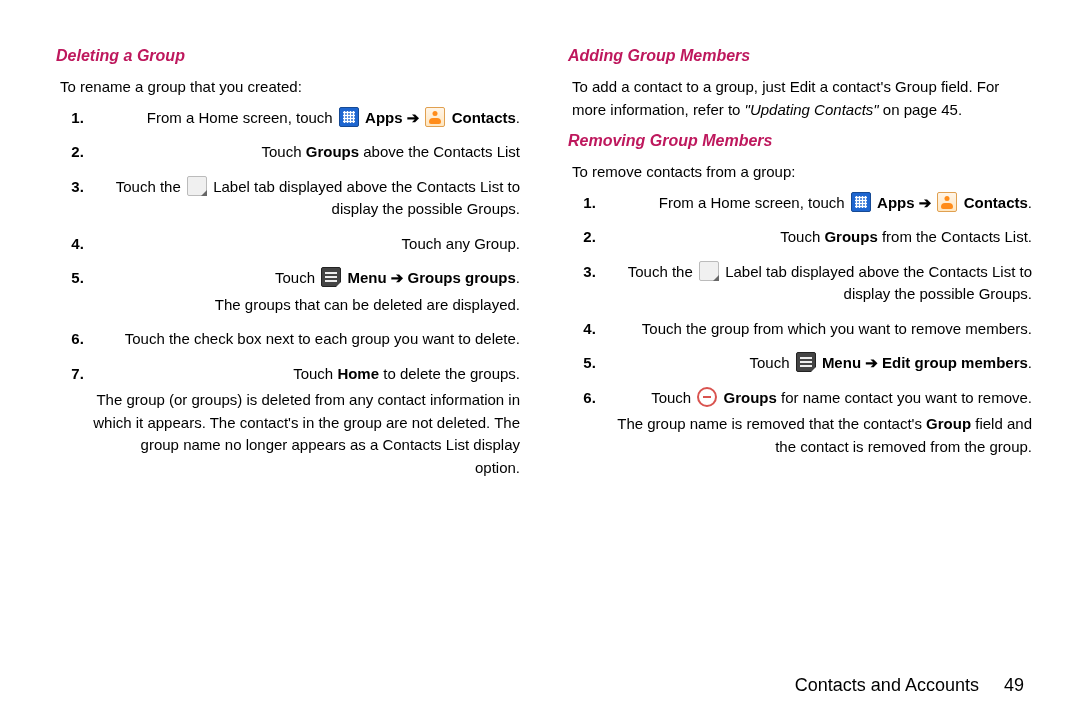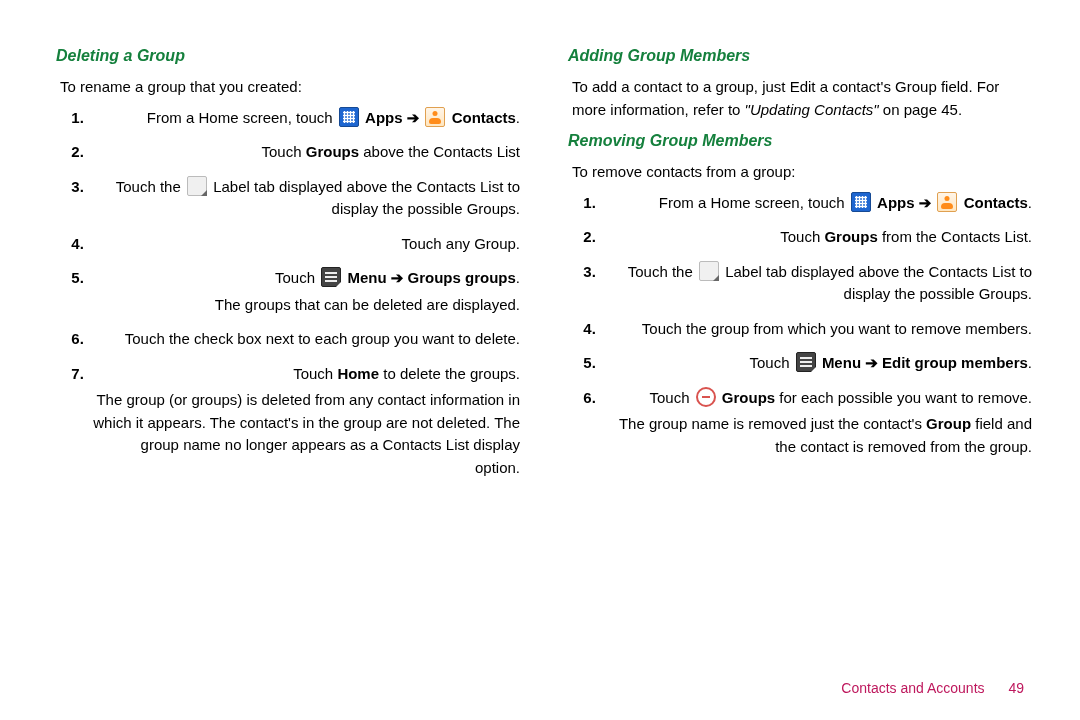--- a/index.html
+++ b/index.html
@@ -17,21 +17,21 @@
     padding: 40px 48px 20px 56px;
     display: flex;
     gap: 48px;
     height: 630px;
   }
   .col {
     flex: 1;
     line-height: 1.5;
   }
   .section-heading {
-    color: #15803d;
+    color: #be185d;
     font-style: italic;
     font-weight: bold;
     font-size: 16px;
     margin: 4px 0 8px 0;
   }
   .intro {
     margin: 0 0 8px 4px;
   }
   ol {
     margin: 0 0 8px 0;
@@ -138,22 +138,22 @@
     position: absolute;
     top: 50%; left: 50%;
     width: 8px; height: 2px;
     background: #d9534f;
     transform: translate(-50%, -50%);
   }
   .footer {
     position: absolute;
     bottom: 24px;
     right: 56px;
-    font-size: 14px;
-    color: #be185d;
+    font-size: 18px;
+    color: #000000;
   }
   .footer .pn { margin-left: 20px; }
 </style>
 </head>
 <body>
 
 <div class="page">
 
   <div class="col">
     <div class="section-heading">Deleting a Group</div>
@@ -221,23 +221,23 @@
       <li>
         <span>Touch </span>
         <span class="icon icon-menu"></span>
         <span class="bold"> Menu</span>
         <span class="arrow"> ➔ </span>
         <span class="bold">Edit group members</span><span>.</span>
       </li>
       <li>
         <span>Touch </span>
         <span class="icon icon-remove"></span>
-        <span class="bold"> Groups</span><span> for each possible you want to remove.</span>
+        <span class="bold"> Groups</span><span> for name contact you want to remove.</span>
         <div class="li-follow">
-          <span>The group name is removed just the contact's </span><span class="bold">Group</span><span> field and the contact is removed from the group.</span>
+          <span>The group name is removed that the contact's </span><span class="bold">Group</span><span> field and the contact is removed from the group.</span>
         </div>
       </li>
     </ol>
   </div>
 </div>
 
 <div class="footer">
   <span>Contacts and Accounts</span>
   <span class="pn">49</span>
 </div>

